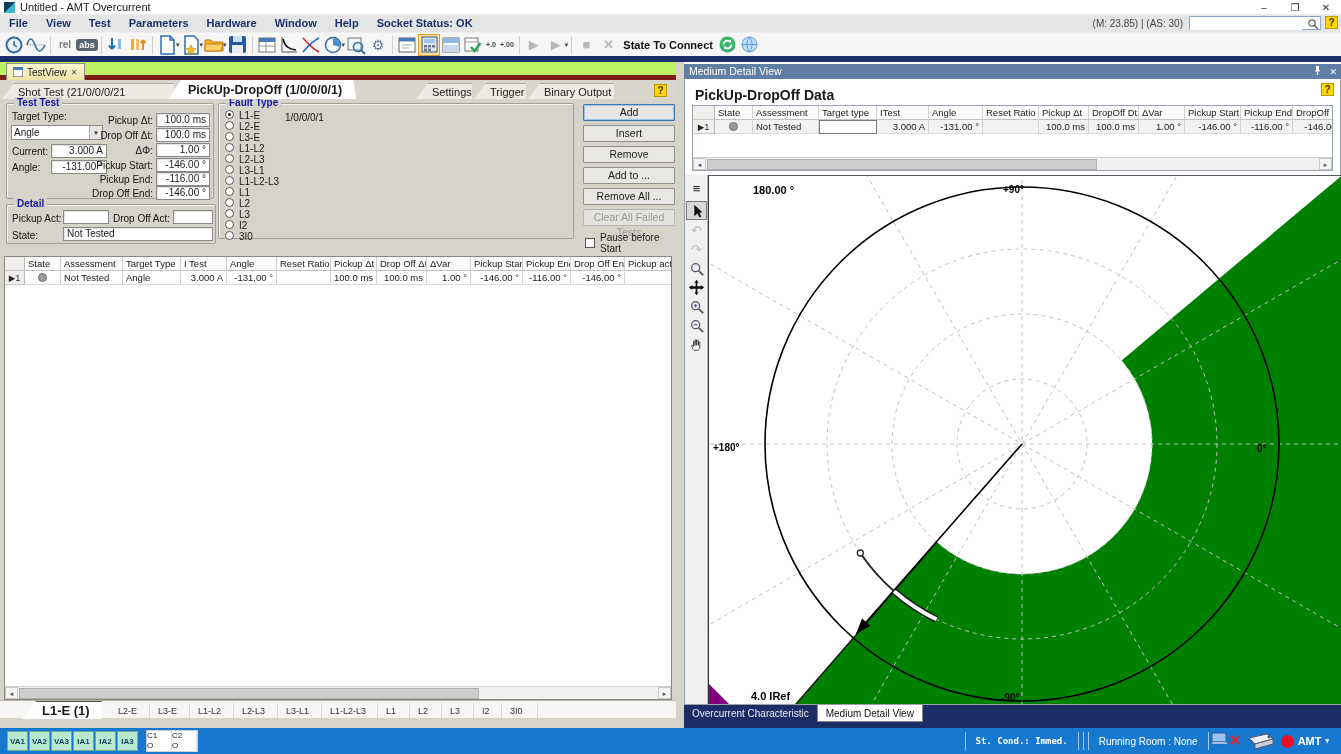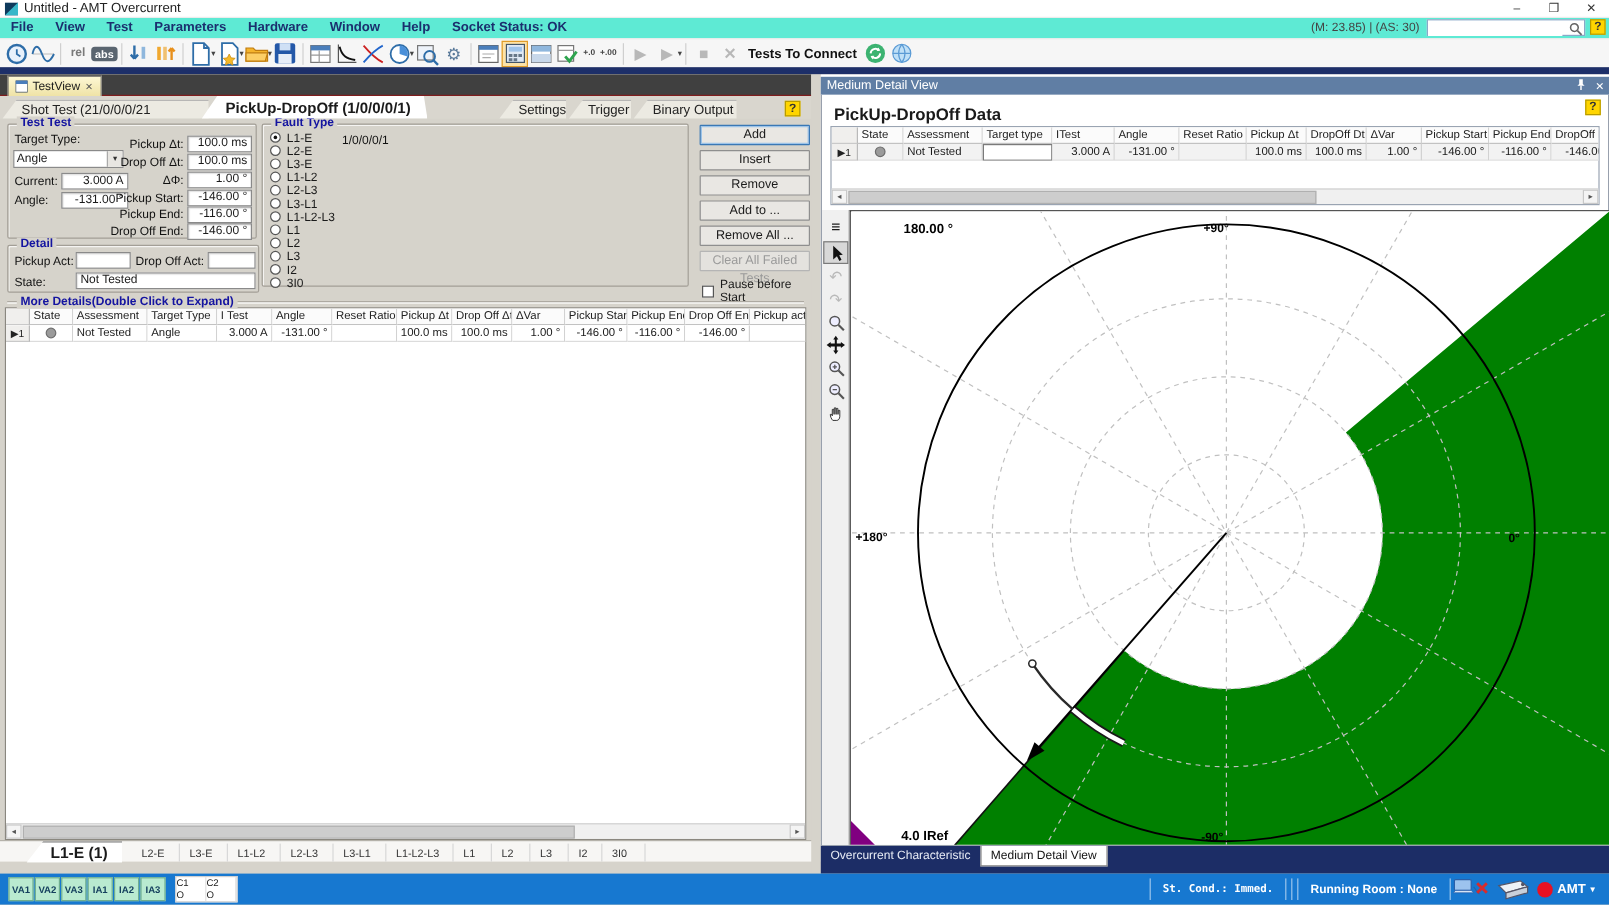--- a/index.html
+++ b/index.html
@@ -3,21 +3,21 @@
 <meta charset="utf-8">
 <style>
 *{box-sizing:border-box;margin:0;padding:0}
 html,body{width:1341px;height:754px;overflow:hidden}
 body{font-family:"Liberation Sans",sans-serif;font-size:11px;color:#1a1a1a;background:#d6d3cb;position:relative}
 .a{position:absolute}
 
 #titlebar{left:0;top:0;width:1341px;height:15px;background:#fff;border-bottom:1px solid #ececec}
 #titlebar .t{position:absolute;left:20px;top:1px;font-size:11px;color:#222}
 .winbtn{position:absolute;top:0;width:30px;height:15px;text-align:center;font-size:10px;color:#333;line-height:15px}
-#menubar{left:0;top:15px;width:1341px;height:17px;background:#5eead4}
+#menubar{left:0;top:15px;width:1341px;height:17px;background:#e5e5e5}
 .menuitem{float:left;padding:2px 9px;font-weight:bold;color:#1b2f6e;font-size:11px}
 #perf{position:absolute;right:158px;top:3px;color:#444;font-size:10px}
 #searchbox{position:absolute;right:20px;top:1px;width:132px;height:14px;border:1px solid #8aa8c8;background:#fff}
 #searchbox input{border:0;outline:0;width:112px;height:12px;font-size:10px}
 #searchbox svg{position:absolute;right:1px;top:1px}
 .helpbtn{width:13px;height:13px;background:#ffd500;border:1px solid #b89b00;color:#333;font-weight:bold;font-size:10px;text-align:center;line-height:12px}
 #menuhelp{position:absolute;right:3px;top:1px}
 #toolbar{left:0;top:32px;width:1341px;height:24px;background:#f6f6f6;border-top:1px solid #eee;display:flex;align-items:center;padding-left:3px}
 .tbi{width:22px;height:22px;display:flex;align-items:center;justify-content:center;position:relative;flex:none}
 .tbi.wide{width:auto;padding:0 2px}
@@ -25,21 +25,21 @@
 .ddm{font-size:7px;color:#444;margin-left:-2px;flex:none}
 .badge-abs{background:#5a6570;color:#fff;border-radius:3px;font-size:9px;font-weight:bold;padding:1px 3px}
 .rel{color:#7a7a7a;font-size:10px;font-weight:bold}
 .playg{font-size:13px;color:#b8b8b8}
 .ready{font-weight:bold;color:#111;font-size:11px;margin:0 4px;white-space:nowrap}
 .calcwrap{background:#fde3a7;border:1px solid #e09c28}
 #navyband{left:0;top:56px;width:1341px;height:6px;background:#1d2f69}
 
 #main{left:0;top:62px;width:1341px;height:666px}
 #leftpanel{left:0;top:0;width:676px;height:666px;background:#d6d3cb}
-#docstrip{left:0;top:0;width:676px;height:18px;background:#404040;border-bottom:1px solid #7f1d1d}
+#docstrip{left:0;top:0;width:676px;height:18px;background:#bef264;border-bottom:5px solid #7f1d1d}
 #doctab{position:absolute;left:6px;top:1px;height:17px;background:linear-gradient(#fdf7d4,#efe3a6);border:1px solid #8f8c84;border-bottom:none;display:flex;align-items:center;padding:0 6px;gap:4px;font-size:10px}
 #tabrow{left:0;top:18px;width:676px;height:19px;background:#d9d6ce}
 .dtab{position:absolute;top:3px;height:16px;font-size:11px;color:#222;background:#eceae2;display:flex;align-items:center;padding:0 10px 0 16px;clip-path:polygon(12px 0,100% 0,100% 100%,0 100%);border-top:1px solid #aaa;white-space:nowrap;overflow:hidden}
 #tab-active{position:absolute;top:0;height:19px;background:#fff;font-weight:bold;font-size:12.5px;display:flex;align-items:center;padding:0 14px 0 20px;clip-path:polygon(13px 0,calc(100% - 3px) 0,100% 100%,0 100%);z-index:2}
 #leftform{left:0;top:37px;width:676px;height:157px}
 .gb{position:absolute;border:1px solid #a39f97;box-shadow:inset 1px 1px 0 rgba(255,255,255,.75);border-radius:2px}
 .gb>i{position:absolute;top:-7px;left:7px;background:#d6d3cb;color:#1414a0;font-weight:bold;font-style:normal;font-size:10px;padding:0 3px;line-height:11px}
 .lbl{position:absolute;font-size:10px;color:#111;white-space:nowrap}
 .lblr{text-align:right}
 .in{position:absolute;height:14px;border:1px solid #8a8a8a;background:#fff;font-size:10px;line-height:12px;text-align:right;padding:0 3px;box-shadow:inset 1px 1px 1px rgba(0,0,0,.12)}
@@ -273,21 +273,21 @@
     </span>
   <span class="tbi wide" style="font-size:7px;font-weight:bold;color:#444">+.0</span>
   <span class="tbi wide" style="font-size:7px;font-weight:bold;color:#444">+.00</span>
   <span class="tbsep"></span>
   <span class="tbi playg">▶</span>
   <span class="tbi playg">▶</span>
     <span class="ddm">▾</span>
   <span class="tbsep"></span>
   <span class="tbi playg">■</span>
   <span class="tbi playg" style="font-weight:bold">✕</span>
-  <span class="ready">Tests To Connect</span>
+  <span class="ready">State To Connect</span>
   <span class="tbi">
       <svg width="19" height="19" viewBox="0 0 19 19">
         <circle cx="9.5" cy="9.5" r="8" fill="#3cb371"></circle>
         <path d="M5.5 9.5a4 4 0 0 1 7-2.5M13.5 9.5a4 4 0 0 1-7 2.5" stroke="#fff" stroke-width="1.6" fill="none"></path>
         <path d="M12 4.5l1.5 2.8-3 .2zM7 14.5l-1.5-2.8 3-.2z" fill="#fff"></path>
       </svg>
     </span>
   <span class="tbi">
       <svg width="19" height="19" viewBox="0 0 19 19">
         <circle cx="9.5" cy="9.5" r="7.5" fill="#bfe0f7" stroke="#5b9bd5"></circle>
@@ -414,21 +414,20 @@
       <div class="gb" style="left:6px;top:105px;width:210px;height:40px">
         <i>Detail</i>
         <span class="lbl" style="left:5px;top:8px">Pickup Act:</span>
         <div class="in" style="left:56px;top:5px;width:46px"></div>
         <span class="lbl" style="left:106px;top:8px">Drop Off Act:</span>
         <div class="in" style="left:166px;top:5px;width:40px"></div>
         <span class="lbl" style="left:5px;top:25px">State:</span>
         <div class="in l" style="left:56px;top:22px;width:150px">Not Tested</div>
       </div>
 
-      <div id="moredet"><i>More Details(Double Click to Expand)</i></div>
     </div>
 
     <div class="tblarea" style="left:4px;top:194px;width:668px;height:444px">
       <div class="trow">
         <div class="gut" style="width:20px"></div>
         <div class="th" style="width:36px">State</div>
         <div class="th" style="width:62px">Assessment</div>
         <div class="th" style="width:58px">Target Type</div>
         <div class="th" style="width:46px">I Test</div>
         <div class="th" style="width:50px">Angle</div>
@@ -653,21 +652,21 @@
   <div id="contacts">
     <div><span>C1</span><br><span>O</span></div>
     <div><span>C2</span><br><span>O</span></div>
   </div>
   <div id="sb-right">
     <span class="sbsep"></span>
     <span class="sbseg mono">St. Cond.: Immed.</span>
     <span class="sbsep"></span>
       <span class="sbsep"></span>
       <span class="sbsep"></span>
-    <span class="sbseg" style="font-weight:bold">Running Room : None</span>
+    <span class="sbseg" style="font-weight:normal">Running Room : None</span>
     <span class="sbsep"></span>
     <svg width="34" height="22" viewBox="0 0 34 22">
         <rect x="1" y="3" width="14" height="9" rx="1" fill="#9cc3ee" stroke="#2a5fa8"></rect>
         <path d="M0 14h17l-2-2H2z" fill="#d6e4f5" stroke="#2a5fa8" stroke-width=".6"></path>
         <path d="M17 9c3 3 2 5 5 6" stroke="#2a5fa8" fill="none"></path>
         <path d="M20 6l8 8M28 6l-8 8" stroke="#d92b2b" stroke-width="2.4"></path>
       </svg>
     <svg width="30" height="22" viewBox="0 0 30 22">
         <path d="M4 8 L22 4 L28 9 L10 14 Z" fill="#eef2f6" stroke="#556"></path>
         <path d="M10 14 L28 9 L28 14 L10 19 Z" fill="#c8d0da" stroke="#556"></path>

